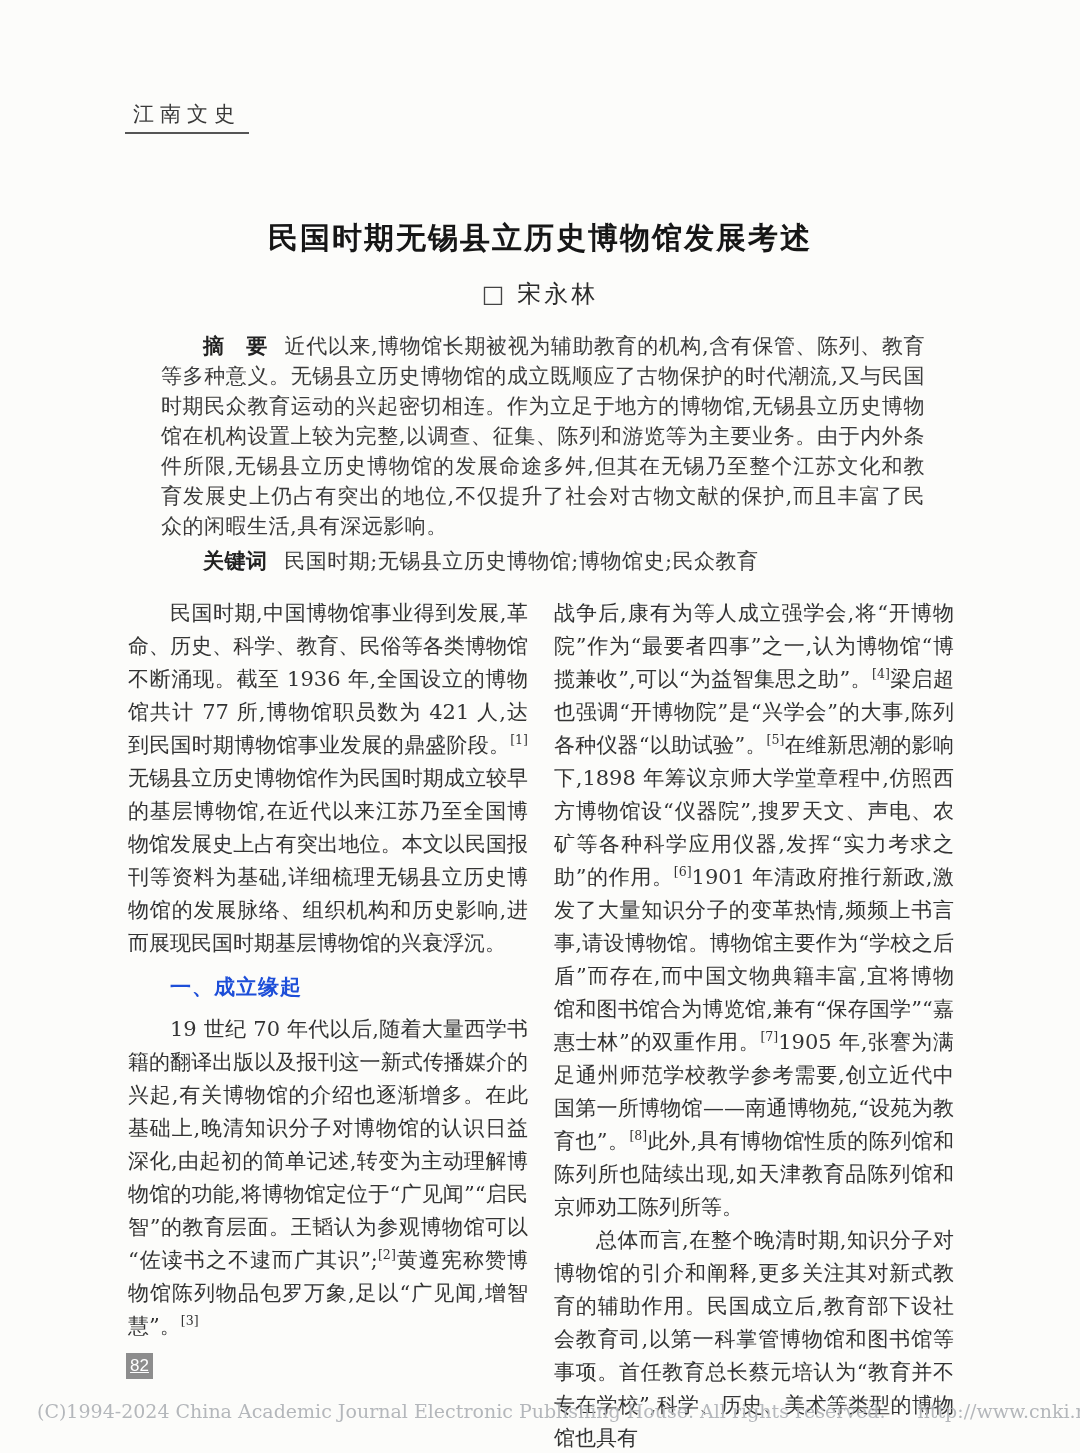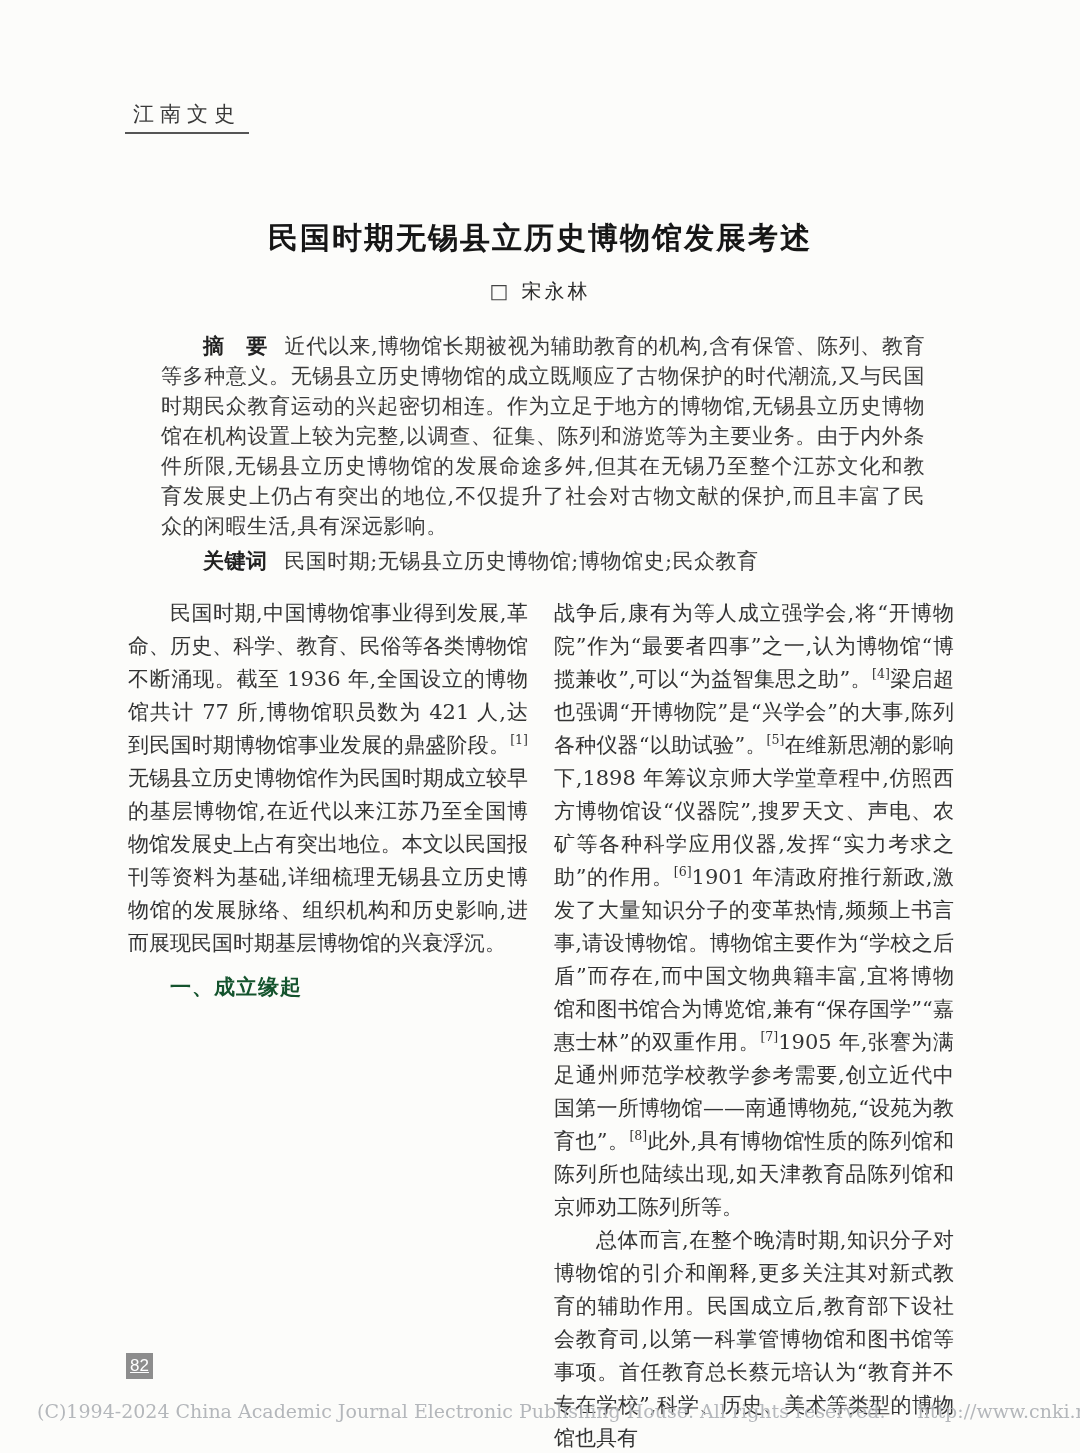--- a/index.html
+++ b/index.html
@@ -24,21 +24,21 @@
 
   
   .title {
     position:absolute; top:198px; left:0; width:100%;
     text-align:center;
     font-size:30px; font-weight:700; color:#161616;
     letter-spacing:2px;
   }
   .author {
     position:absolute; top:278px; left:0; width:100%;
-    text-align:center; font-size:20px; color:#2c2c2c;
+    text-align:center; font-size:24px; color:#2c2c2c;
     letter-spacing:3px;
   }
   .author .marker { font-weight:400; color:#444; margin-right:10px; }
 
   
   .abstract {
     position:absolute; top:331px; left:161px; width:764px;
     font-size:21px; line-height:30px;
     text-align:justify; color:#3b3b3b;
     letter-spacing:0.5px;
@@ -57,21 +57,21 @@
     display:flex; gap:26px;
   }
   .col {
     width:400px;
     font-size:21px; line-height:33px;
     text-align:justify; color:#333;
   }
   .col p { margin:0; }
   .col p.indent { text-indent:2em; }
   .section-heading {
-    font-weight:700; color:#14532d;
+    font-weight:700; color:#1d4ed8;
     font-family:"Liberation Sans","DejaVu Sans",sans-serif;
     margin:10px 0 10px 0 !important;
     text-indent:2em;
     letter-spacing:1px;
   }
   sup { font-size:0.6em; line-height:0; vertical-align:super; }
 
   
   .page-num {
     position:absolute; top:1353px; left:126px;
@@ -108,20 +108,21 @@
     </p>
     <p class="kw-line">
       <span class="kw-label">关键词</span><span>民国时期;无锡县立历史博物馆;博物馆史;民众教育</span>
     </p>
   </div>
 
   <div class="columns">
     <div class="col">
       <p class="indent">民国时期,中国博物馆事业得到发展,革命、历史、科学、教育、民俗等各类博物馆不断涌现。截至 1936 年,全国设立的博物馆共计 77 所,博物馆职员数为 421 人,达到民国时期博物馆事业发展的鼎盛阶段。<sup>[1]</sup>无锡县立历史博物馆作为民国时期成立较早的基层博物馆,在近代以来江苏乃至全国博物馆发展史上占有突出地位。本文以民国报刊等资料为基础,详细梳理无锡县立历史博物馆的发展脉络、组织机构和历史影响,进而展现民国时期基层博物馆的兴衰浮沉。</p>
       <p class="section-heading">一、成立缘起</p>
+      <p class="indent">19 世纪 70 年代以后,随着大量西学书籍的翻译出版以及报刊这一新式传播媒介的兴起,有关博物馆的介绍也逐渐增多。在此基础上,晚清知识分子对博物馆的认识日益深化,由起初的简单记述,转变为主动理解博物馆的功能,将博物馆定位于“广见闻”“启民智”的教育层面。王韬认为参观博物馆可以“佐读书之不逮而广其识”;<sup>[2]</sup>黄遵宪称赞博物馆陈列物品包罗万象,足以“广见闻,增智慧”。<sup>[3]</sup></p>
     </div>
     <div class="col">
       <p>战争后,康有为等人成立强学会,将“开博物院”作为“最要者四事”之一,认为博物馆“博揽兼收”,可以“为益智集思之助”。<sup>[4]</sup>梁启超也强调“开博物院”是“兴学会”的大事,陈列各种仪器“以助试验”。<sup>[5]</sup>在维新思潮的影响下,1898 年筹议京师大学堂章程中,仿照西方博物馆设“仪器院”,搜罗天文、声电、农矿等各种科学应用仪器,发挥“实力考求之助”的作用。<sup>[6]</sup>1901 年清政府推行新政,激发了大量知识分子的变革热情,频频上书言事,请设博物馆。博物馆主要作为“学校之后盾”而存在,而中国文物典籍丰富,宜将博物馆和图书馆合为博览馆,兼有“保存国学”“嘉惠士林”的双重作用。<sup>[7]</sup>1905 年,张謇为满足通州师范学校教学参考需要,创立近代中国第一所博物馆——南通博物苑,“设苑为教育也”。<sup>[8]</sup>此外,具有博物馆性质的陈列馆和陈列所也陆续出现,如天津教育品陈列馆和京师劝工陈列所等。</p>
       <p class="indent">总体而言,在整个晚清时期,知识分子对博物馆的引介和阐释,更多关注其对新式教育的辅助作用。民国成立后,教育部下设社会教育司,以第一科掌管博物馆和图书馆等事项。首任教育总长蔡元培认为“教育并不专在学校”,科学、历史、美术等类型的博物馆也具有</p>
     </div>
   </div>
 
   <div class="page-num">82</div>
 
   <div class="footer-line">

